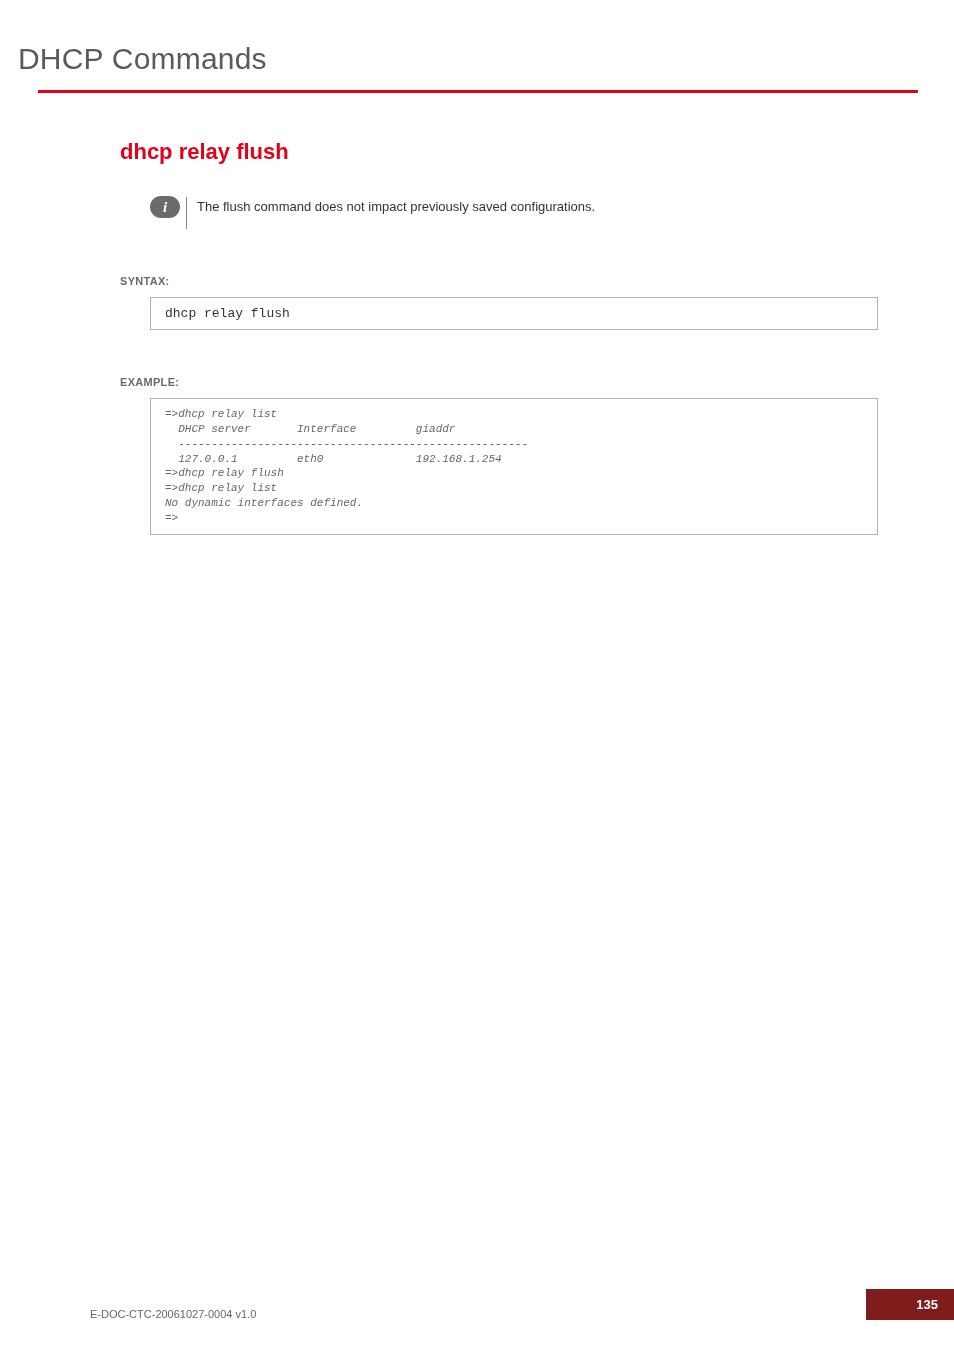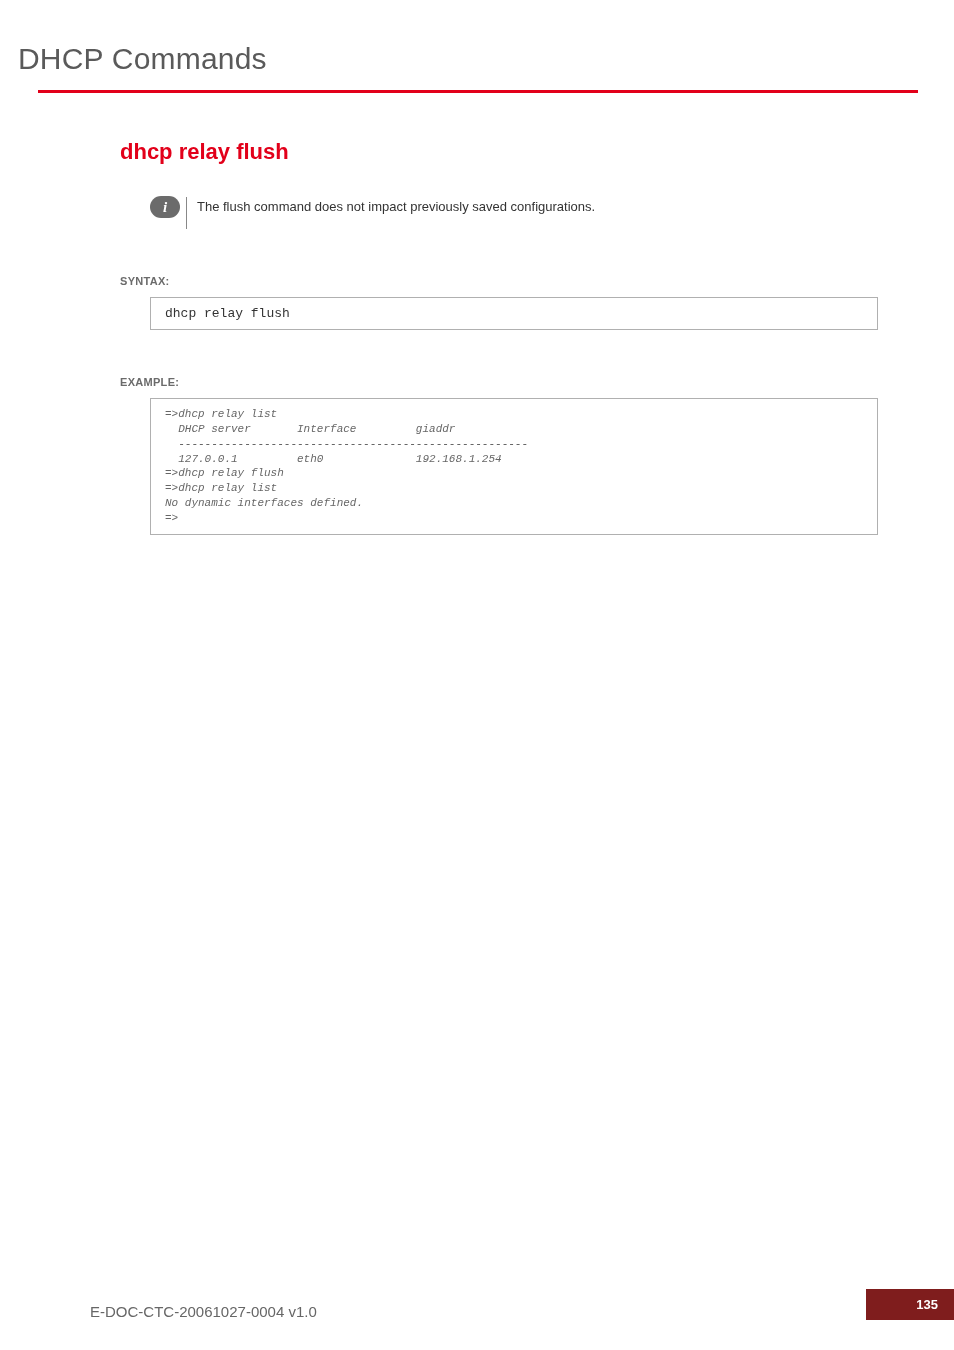--- a/index.html
+++ b/index.html
@@ -109,21 +109,21 @@
   .footer {
     position: absolute;
     bottom: 30px;
     left: 90px;
     right: 0;
     display: flex;
     align-items: flex-end;
     justify-content: space-between;
   }
   .doc-id {
-    font-size: 15px;
+    font-size: 11px;
     color: #666;
   }
   .page-num-box {
     background: #7f1d1d;
     color: #fff;
     font-size: 13px;
     font-weight: 700;
     padding: 8px 16px 8px 50px;
   }
 </style>

